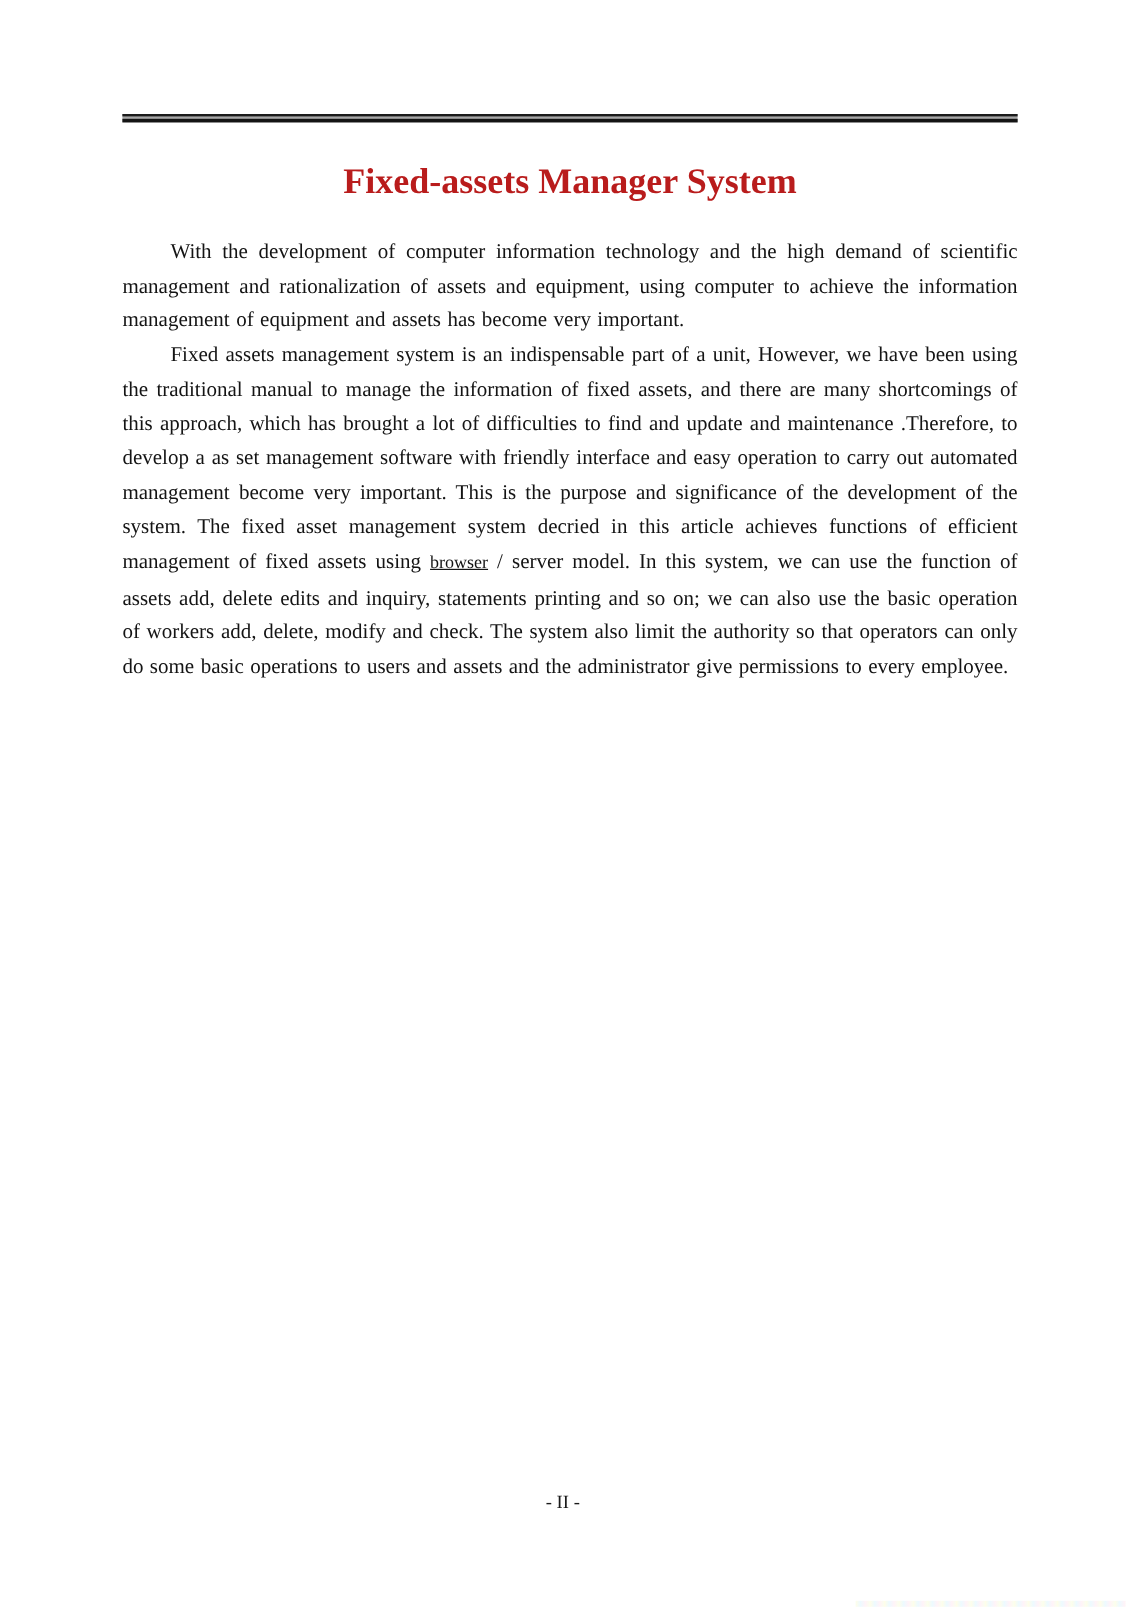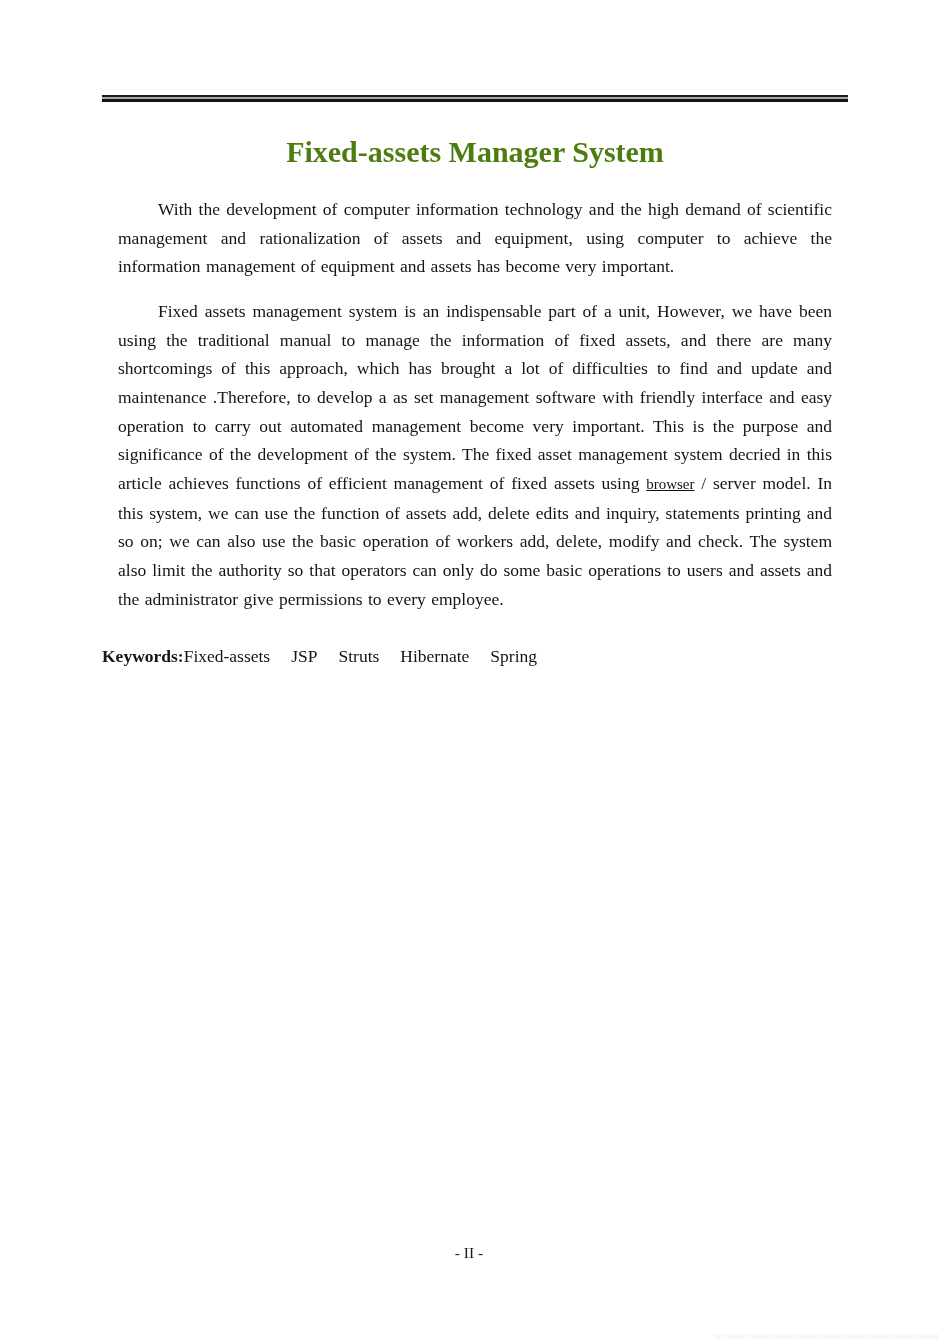--- a/index.html
+++ b/index.html
@@ -25,35 +25,35 @@
     background: #a8a8a8;
     border-top: 2px solid #1b1b1b;
     border-bottom: 3px solid #141414;
   }
   .doc-title {
     margin: 33px 0 0 0;
     font-size: 30px;
     line-height: 33px;
     font-weight: bold;
     text-align: center;
-    color: #4d7c0f;
+    color: #b91c1c;
   }
   .section-heading {
     margin: 34px 0 0 0;
     font-size: 29px;
     line-height: 33px;
     font-weight: bold;
     text-align: center;
     color: #0d0d0d;
   }
   .body-text {
     margin-top: 27px;
   }
   .par {
-    margin: 16px;
+    margin: 0;
     font-size: 17.5px;
     line-height: 28.65px;
     text-align: justify;
     text-indent: 40px;
     word-spacing: 1px;
   }
   .small-inline {
     font-size: 15px;
     text-decoration: underline;
   }
@@ -103,20 +103,19 @@
 
     <h1 class="doc-title">Fixed-assets Manager System</h1>
 
 
     <div class="body-text">
       <p class="par">With the development of computer information technology and the high demand of scientific management and rationalization of assets and equipment, using computer to achieve the information management of equipment and assets has become very important.</p>
 
       <p class="par"><span>Fixed assets management system is an indispensable part of a unit, However, we have been using the traditional manual to manage the information of fixed assets, and there are many shortcomings of this approach, which has brought a lot of difficulties to find and update and maintenance .Therefore, to develop a as set management software with friendly interface and easy operation to carry out automated management become very important. This is the purpose and significance of the development of the system. The fixed asset management system decried in this article achieves functions of efficient management of fixed assets using </span><span class="small-inline">browser</span><span> / server model. In this system, we can use the function of assets add, delete edits and inquiry, statements printing and so on; we can also use the basic operation of workers add, delete, modify and check. The system also limit the authority so that operators can only do some basic operations to users and assets and the administrator give permissions to every employee.</span></p>
 
 
-      <p class="keywords"><span class="kw-label">Keywords:</span><span class="kw">Fixed-assets</span><span class="kw">JSP</span><span class="kw">Struts</span><span class="kw">Hibernate</span><span class="kw">Spring</span></p>
     </div>
   </div>
 
   <div class="page-number">- II -</div>
 
   <div class="scan-artifact"></div>
 </div>
 
 </body></html>

